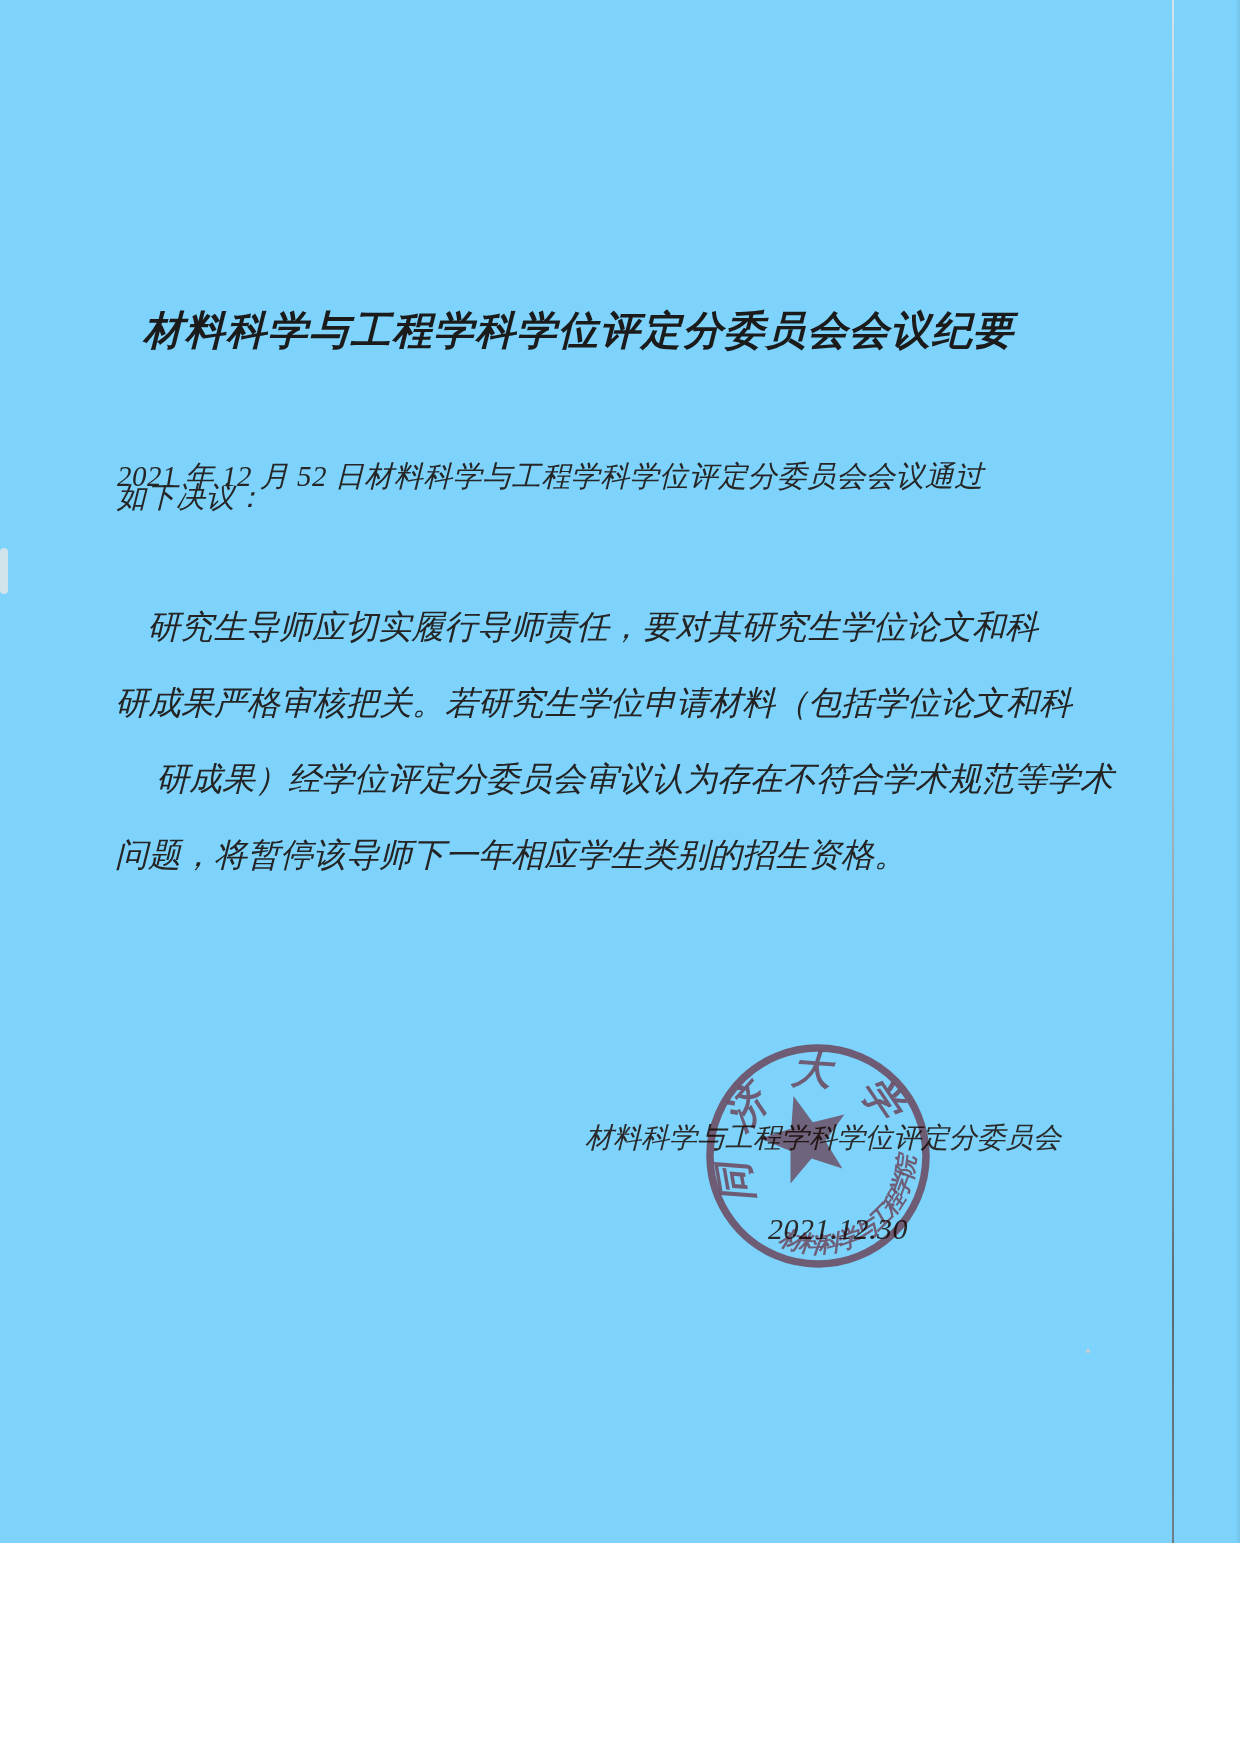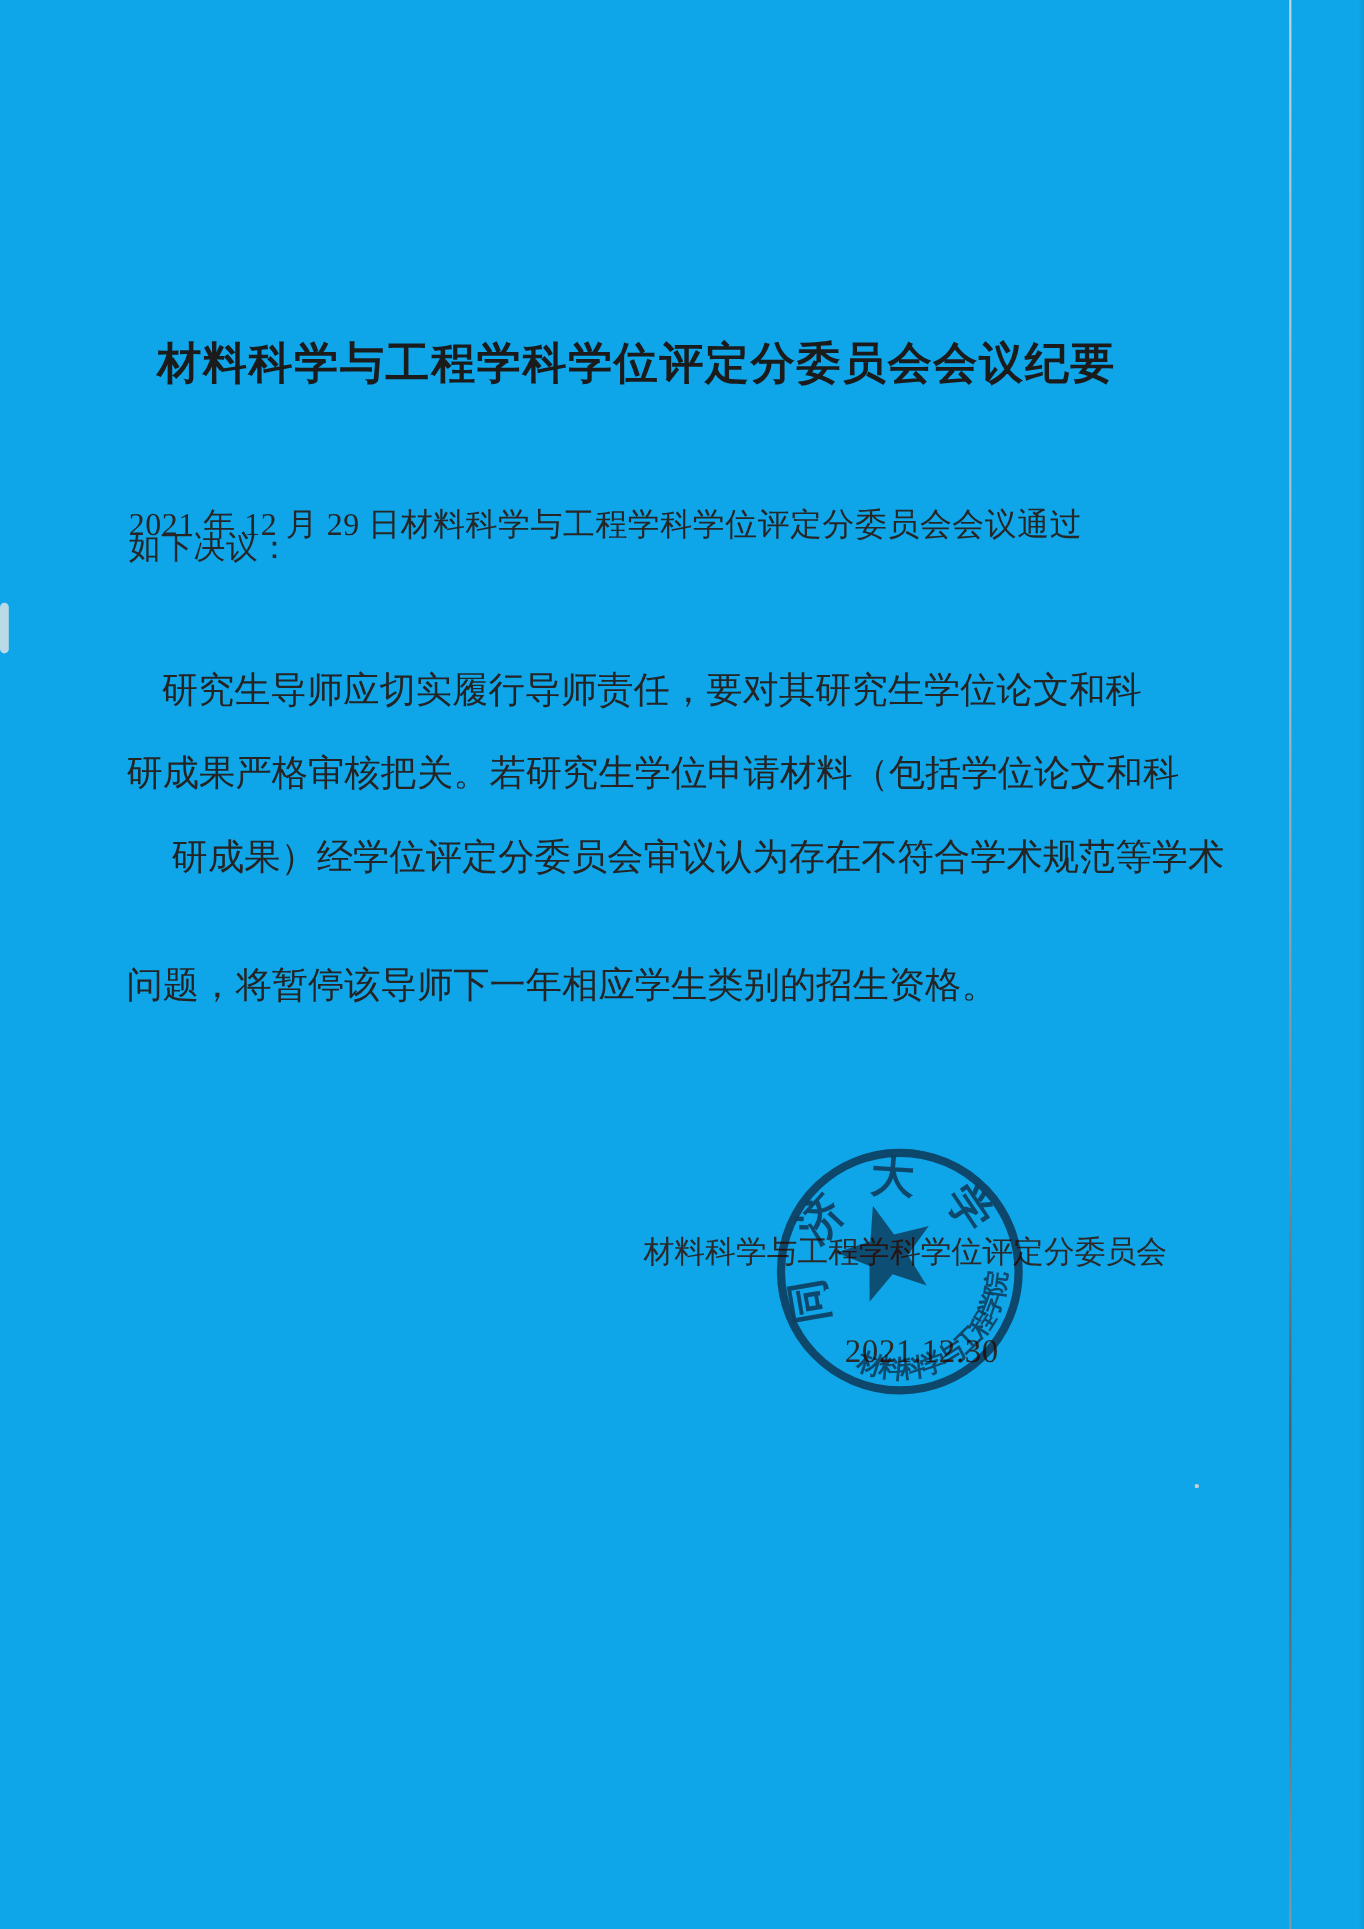--- a/index.html
+++ b/index.html
@@ -1,22 +1,23 @@
 <!DOCTYPE html>
 <html><head>
 <meta charset="utf-8">
 <style>
   html,body{margin:0;padding:0;background:#ffffff;}
   .page{
     position:relative;
-    width:1240px;height:1754px;
-    background:#0ea5e9;
+    width:1240px;height:1543px;
+    background:#7dd3fc;
     overflow:hidden;
     font-family:"Liberation Serif","DejaVu Serif",serif;
     color:#222;
+    font-style:italic;
   }
   .abs{position:absolute;white-space:nowrap;}
   .doc-title{
     font-size:40px;font-weight:bold;letter-spacing:1.5px;color:#1b1b1b;
   }
   .intro-line{font-size:29px;letter-spacing:0.5px;color:#262626;}
   .body-line{font-size:33px;letter-spacing:0px;color:#242424;}
   .signature{font-size:28px;color:#2a2a2a;margin-left:36px;}
   .sig-date{font-size:30px;letter-spacing:0.5px;color:#2a2a2a;margin-top:40px;}
   .scan-line{
@@ -49,27 +50,27 @@
 
 <div class="page">
 
   <div class="scan-line"></div>
   <div class="edge-shadow"></div>
   <div class="smudge-left"></div>
   <div class="speck"></div>
 
   <div class="abs doc-title" style="left:143px;top:303px;"><span>材料科学与工程学科学位评定分委员会会议纪要</span></div>
 
-  <div class="abs intro-line" style="left:117px;top:457px;">2021 年 12 月 29 日材料科学与工程学科学位评定分委员会会议通过</div>
+  <div class="abs intro-line" style="left:117px;top:457px;">2021 年 12 月 52 日材料科学与工程学科学位评定分委员会会议通过</div>
   <div class="abs intro-line" style="left:117px;top:478px;">如下决议：</div>
 
   <div class="abs body-line" style="left:147px;top:605px;">研究生导师应切实履行导师责任，要对其研究生学位论文和科</div>
   <div class="abs body-line" style="left:115px;top:681px;">研成果严格审核把关。若研究生学位申请材料（包括学位论文和科</div>
   <div class="abs body-line" style="left:115px;top:757px;margin-left:41px;">研成果）经学位评定分委员会审议认为存在不符合学术规范等学术</div>
-  <div class="abs body-line" style="left:115px;top:833px;margin-top:40px;">问题，将暂停该导师下一年相应学生类别的招生资格。</div>
+  <div class="abs body-line" style="left:115px;top:833px;">问题，将暂停该导师下一年相应学生类别的招生资格。</div>
 
   <div class="abs signature" style="left:549px;top:1119px;">材料科学与工程学科学位评定分委员会</div>
   <div class="abs sig-date" style="left:768px;top:1172px;">2021.12.30</div>
 
   <svg class="stamp" viewBox="-130 -130 260 260">
     <g transform="rotate(-22)" fill="none" stroke="none">
 
       <circle cx="0" cy="0" r="108" stroke="#d84a52" stroke-width="7.5" stroke-opacity="0.92" fill="none"></circle>
 
       <polygon transform="translate(-5,-19) rotate(6)" fill="#d84a52" fill-opacity="0.85" points="0,-46 11.2,-15.4 43.7,-14.2 18.1,5.9 27,37.2 0,19 -27,37.2 -18.1,5.9 -43.7,-14.2 -11.2,-15.4"></polygon>

